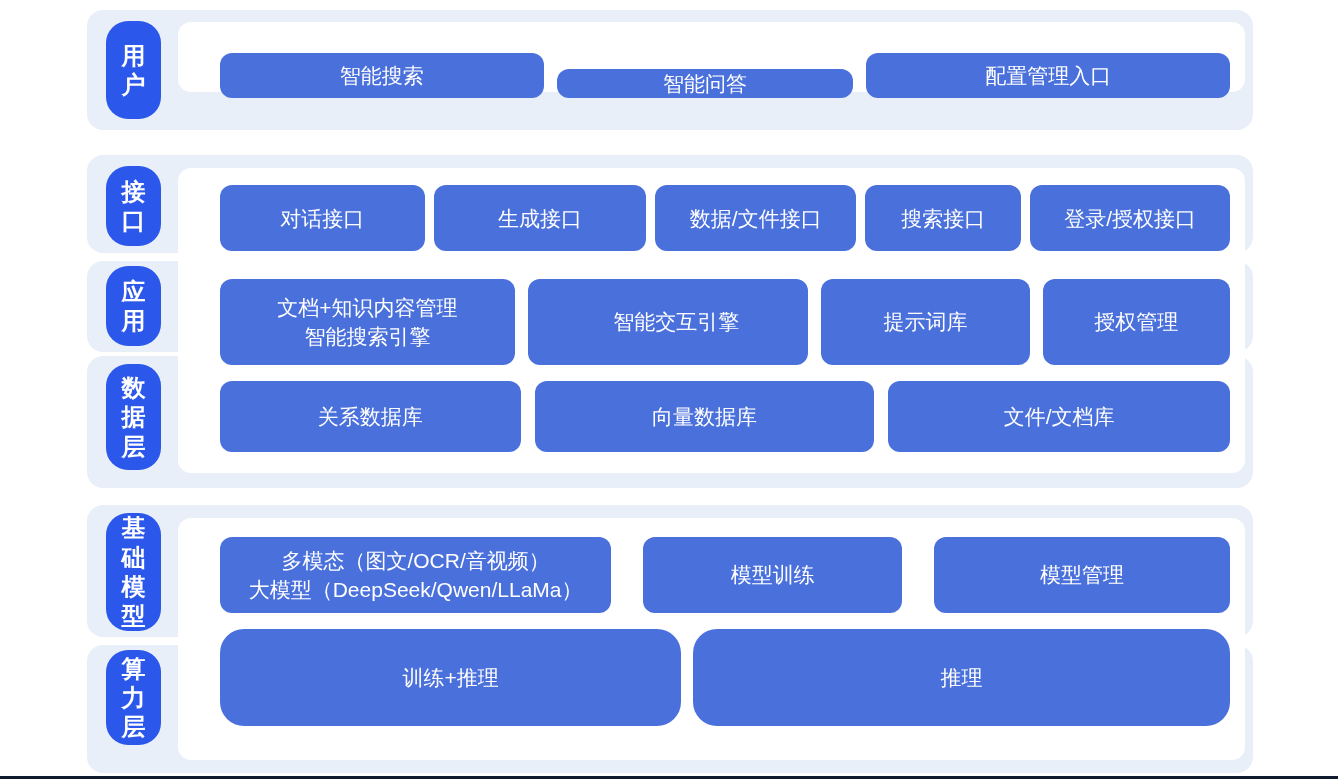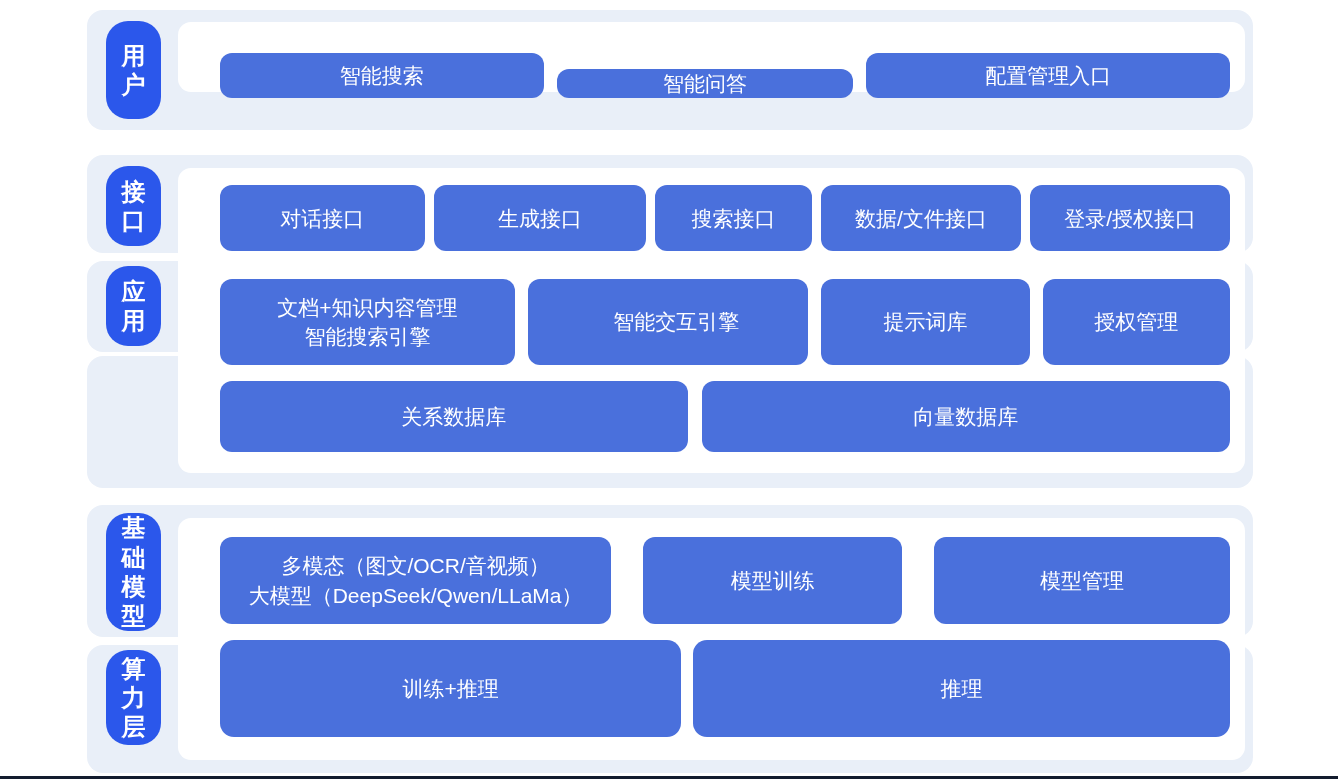--- a/index.html
+++ b/index.html
@@ -58,36 +58,36 @@
   }
   .panel-user       { top:22px;  height:70px;  padding-top:31px; padding-bottom:18px; }
   .panel-middle     { top:168px; height:305px; padding-top:17px; padding-bottom:21px; }
   .panel-bottom     { top:518px; height:242px; padding-top:19px; padding-bottom:23px; }
 
   .row { display:flex; width:100%; }
   .row-user        { height:63px; gap:13px; }
   .row-interface   { height:70px; gap:9px; }
   .row-application { height:90px; gap:13px; margin-top:28px; }
   .row-data        { height:75px; gap:14px; margin-top:16px; }
-  .row-foundation  { height:87px; gap:32px; }
+  .row-foundation  { height:76px; gap:32px; }
   .row-compute     { height:97px; gap:12px; margin-top:16px; }
 
   
   .node {
     background:#4a70dc;
     border-radius:12px;
     color:#ffffff;
     display:flex; align-items:center; justify-content:center;
     text-align:center;
     font-size:21px; font-weight:500;
     line-height:1.4;
     white-space:pre-line;
     min-width:0;
   }
-  .node.big { border-radius:14px; }
+  .node.big { border-radius:24px; }
 
   
   .baseline {
     position:absolute;
     left:0; right:0;
     top:776px; height:3px;
     background:#131c2e;
   }
 </style>
 </head>
@@ -104,53 +104,57 @@
 
   <div class="layer-label label-user">
     <div class="txt">用户</div>
   </div>
   <div class="layer-label label-interface">
     <div class="txt">接口</div>
   </div>
   <div class="layer-label label-application">
     <div class="txt">应用</div>
   </div>
+  <div class="layer-label label-data">
+    <div class="txt">数据层</div>
+  </div>
   <div class="layer-label label-foundation">
     <div class="txt">基础模型</div>
   </div>
   <div class="layer-label label-compute">
     <div class="txt">算力层</div>
   </div>
 
   <div class="panel panel-user">
     <div class="row row-user">
       <div class="node" style="flex:325 1 0;">智能搜索</div>
       <div class="node" style="flex:298 1 0;margin-top:16px;">智能问答</div>
       <div class="node" style="flex:365 1 0;">配置管理入口</div>
     </div>
   </div>
 
   <div class="panel panel-middle">
     <div class="row row-interface">
       <div class="node" style="flex:203 1 0;">对话接口</div>
       <div class="node" style="flex:211 1 0;">生成接口</div>
+      <div class="node" style="flex:199 1 0;">数据/文件接口</div>
       <div class="node" style="flex:155 1 0;">搜索接口</div>
-      <div class="node" style="flex:199 1 0;">数据/文件接口</div>
       <div class="node" style="flex:198 1 0;">登录/授权接口</div>
     </div>
     <div class="row row-application">
       <div class="node" style="flex:299 1 0;">文档+知识内容管理
 智能搜索引擎</div>
       <div class="node" style="flex:268 1 0;padding-left:16px;">智能交互引擎</div>
       <div class="node" style="flex:211 1 0;">提示词库</div>
       <div class="node" style="flex:190 1 0;">授权管理</div>
     </div>
     <div class="row row-data">
       <div class="node" style="flex:301 1 0;">关系数据库</div>
       <div class="node" style="flex:340 1 0;">向量数据库</div>
+      <div class="node" style="flex:342 1 0;">文件/文档库</div>
     </div>
   </div>
 
   <div class="panel panel-bottom">
     <div class="row row-foundation">
       <div class="node" style="flex:390 1 0;">多模态（图文/OCR/音视频）
 大模型（DeepSeek/Qwen/LLaMa）</div>
       <div class="node" style="flex:258 1 0;">模型训练</div>
       <div class="node" style="flex:295 1 0;">模型管理</div>
     </div>

